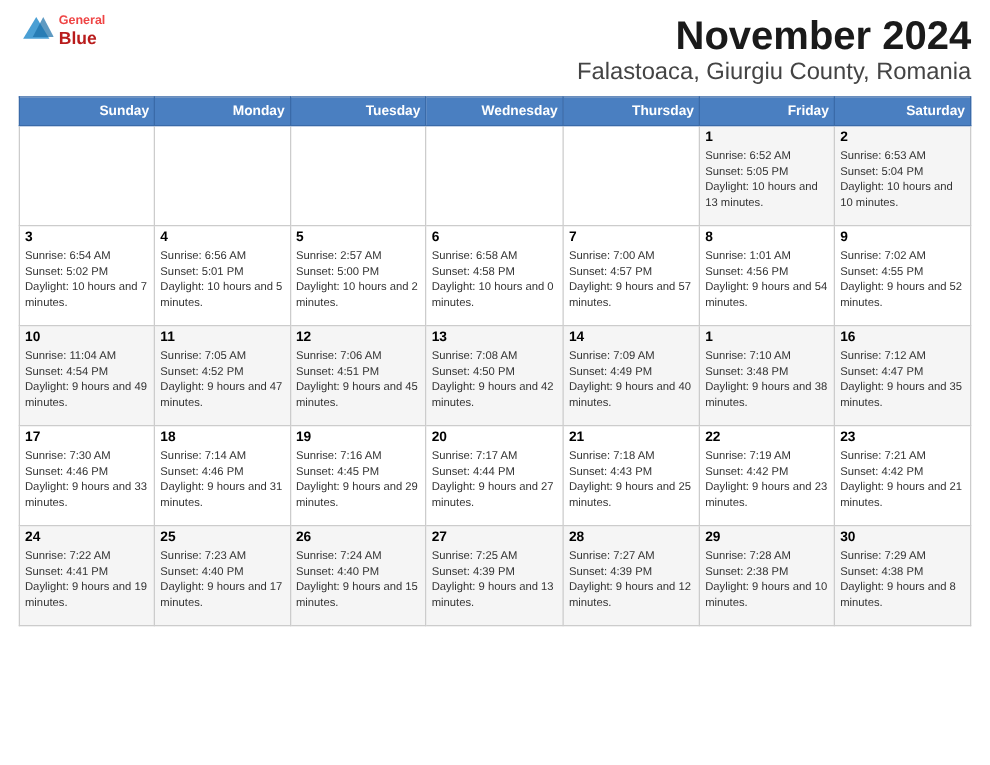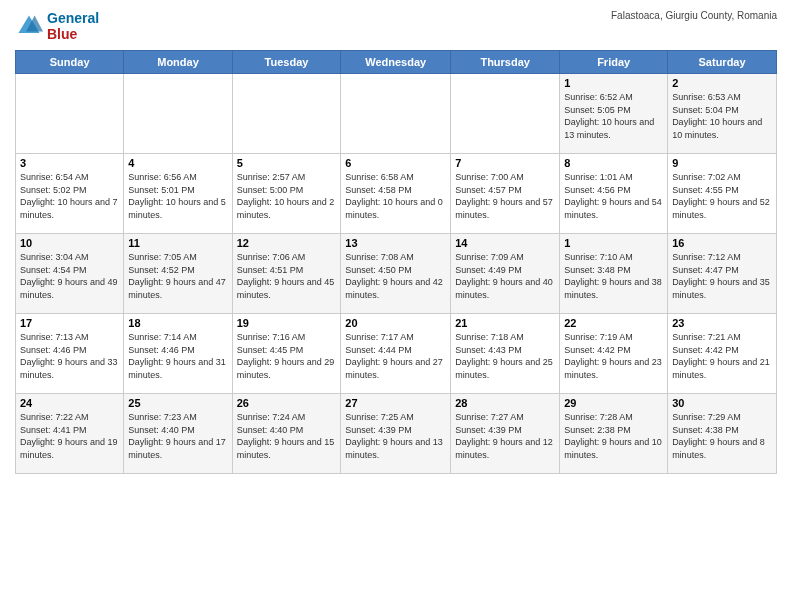--- a/index.html
+++ b/index.html
@@ -32,33 +32,33 @@
     }
     .title-block {
       text-align: right;
     }
     .month-title {
       font-size: 32px;
       font-weight: bold;
       color: #1a1a1a;
     }
     .subtitle {
-      font-size: 10px;
+      font-size: 19px;
       color: #444;
     }
     .calendar {
       width: 100%;
       border-collapse: collapse;
       font-size: 10px;
     }
     .calendar thead tr th {
       background-color: #4a7fc1;
       color: #fff;
       padding: 5px 4px;
-      text-align: center;
+      text-align: right;
       font-size: 11px;
       font-weight: bold;
       border: 1px solid #3a6aa8;
     }
     .calendar tbody tr td {
       border: 1px solid #ccc;
       vertical-align: top;
       padding: 3px 4px;
       width: 113px;
       height: 80px;
@@ -85,25 +85,26 @@
 <body>
 
 <div class="page">
   <div class="header">
     <div class="logo">
       <svg class="logo-icon" viewBox="0 0 40 40">
         <polygon points="20,5 35,30 5,30" fill="#4a9fd4"></polygon>
         <polygon points="28,5 40,28 16,28" fill="#1a6fa8" opacity="0.7"></polygon>
       </svg>
       <div>
-        <div style="font-size:14px;font-weight:bold;color:#0369a1;">General</div>
+        <div style="font-size:10px;font-weight:bold;color:#ef4444;">General</div>
         <div style="font-size:14px;font-weight:bold;color:#b91c1c;">Blue</div>
       </div>
     </div>
     <div class="title-block">
+      <div class="month-title">November 2024</div>
       <div class="subtitle">Falastoaca, Giurgiu County, Romania</div>
     </div>
   </div>
 
   <table class="calendar">
     <thead>
       <tr>
         <th>Sunday</th>
         <th>Monday</th>
         <th>Tuesday</th>
@@ -173,21 +174,21 @@
           <td>
             <div class="day-number">9</div>
             <div class="day-info">Sunrise: 7:02 AM
 Sunset: 4:55 PM
 Daylight: 9 hours and 52 minutes.</div>
           </td>
         </tr>
         <tr>
           <td>
             <div class="day-number">10</div>
-            <div class="day-info">Sunrise: 3:04 AM
+            <div class="day-info">Sunrise: 11:04 AM
 Sunset: 4:54 PM
 Daylight: 9 hours and 49 minutes.</div>
           </td>
           <td>
             <div class="day-number">11</div>
             <div class="day-info">Sunrise: 7:05 AM
 Sunset: 4:52 PM
 Daylight: 9 hours and 47 minutes.</div>
           </td>
           <td>
@@ -217,21 +218,21 @@
           <td>
             <div class="day-number">16</div>
             <div class="day-info">Sunrise: 7:12 AM
 Sunset: 4:47 PM
 Daylight: 9 hours and 35 minutes.</div>
           </td>
         </tr>
         <tr>
           <td>
             <div class="day-number">17</div>
-            <div class="day-info">Sunrise: 7:13 AM
+            <div class="day-info">Sunrise: 7:30 AM
 Sunset: 4:46 PM
 Daylight: 9 hours and 33 minutes.</div>
           </td>
           <td>
             <div class="day-number">18</div>
             <div class="day-info">Sunrise: 7:14 AM
 Sunset: 4:46 PM
 Daylight: 9 hours and 31 minutes.</div>
           </td>
           <td>

